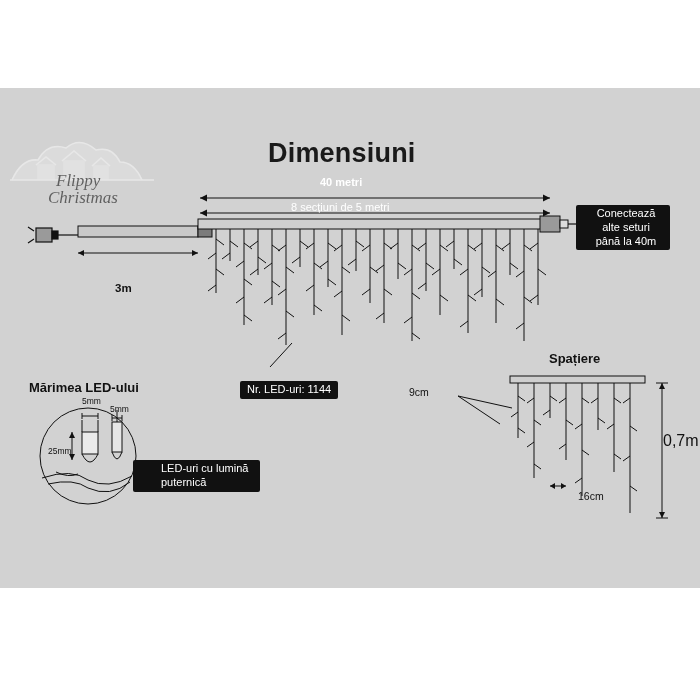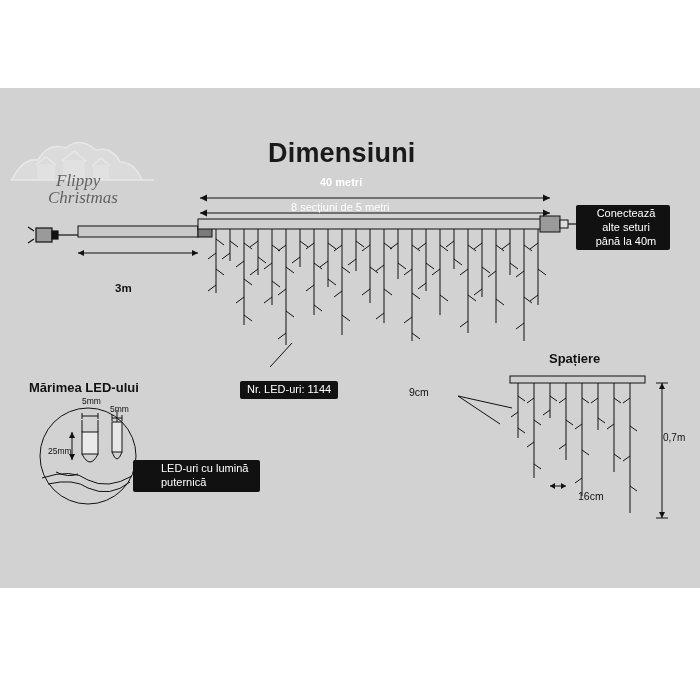--- a/index.html
+++ b/index.html
@@ -291,16 +291,16 @@
       <path d="M166 118 l-5 -3 l0 6 z" fill="#111" stroke="none"></path>
 
       <path d="M262 15 L262 150"></path>
       <path d="M262 15 l-3 6 l6 0 z" fill="#111" stroke="none"></path>
       <path d="M262 150 l-3 -6 l6 0 z" fill="#111" stroke="none"></path>
       <path d="M256 15 L268 15 M256 150 L268 150"></path>
     </g>
   </svg>
   <div class="abs lbl" style="left:409px;top:386px;font-size:10.5px;">9cm</div>
   <div class="abs lbl" style="left:578px;top:490px;font-size:10.5px;">16cm</div>
-  <div class="abs lbl" style="left:663px;top:432px;font-size:10px;">0,7m</div>
+  <div class="abs lbl" style="left:663px;top:432px;font-size:16px;">0,7m</div>
 
 
 </div>
 
 </body></html>

